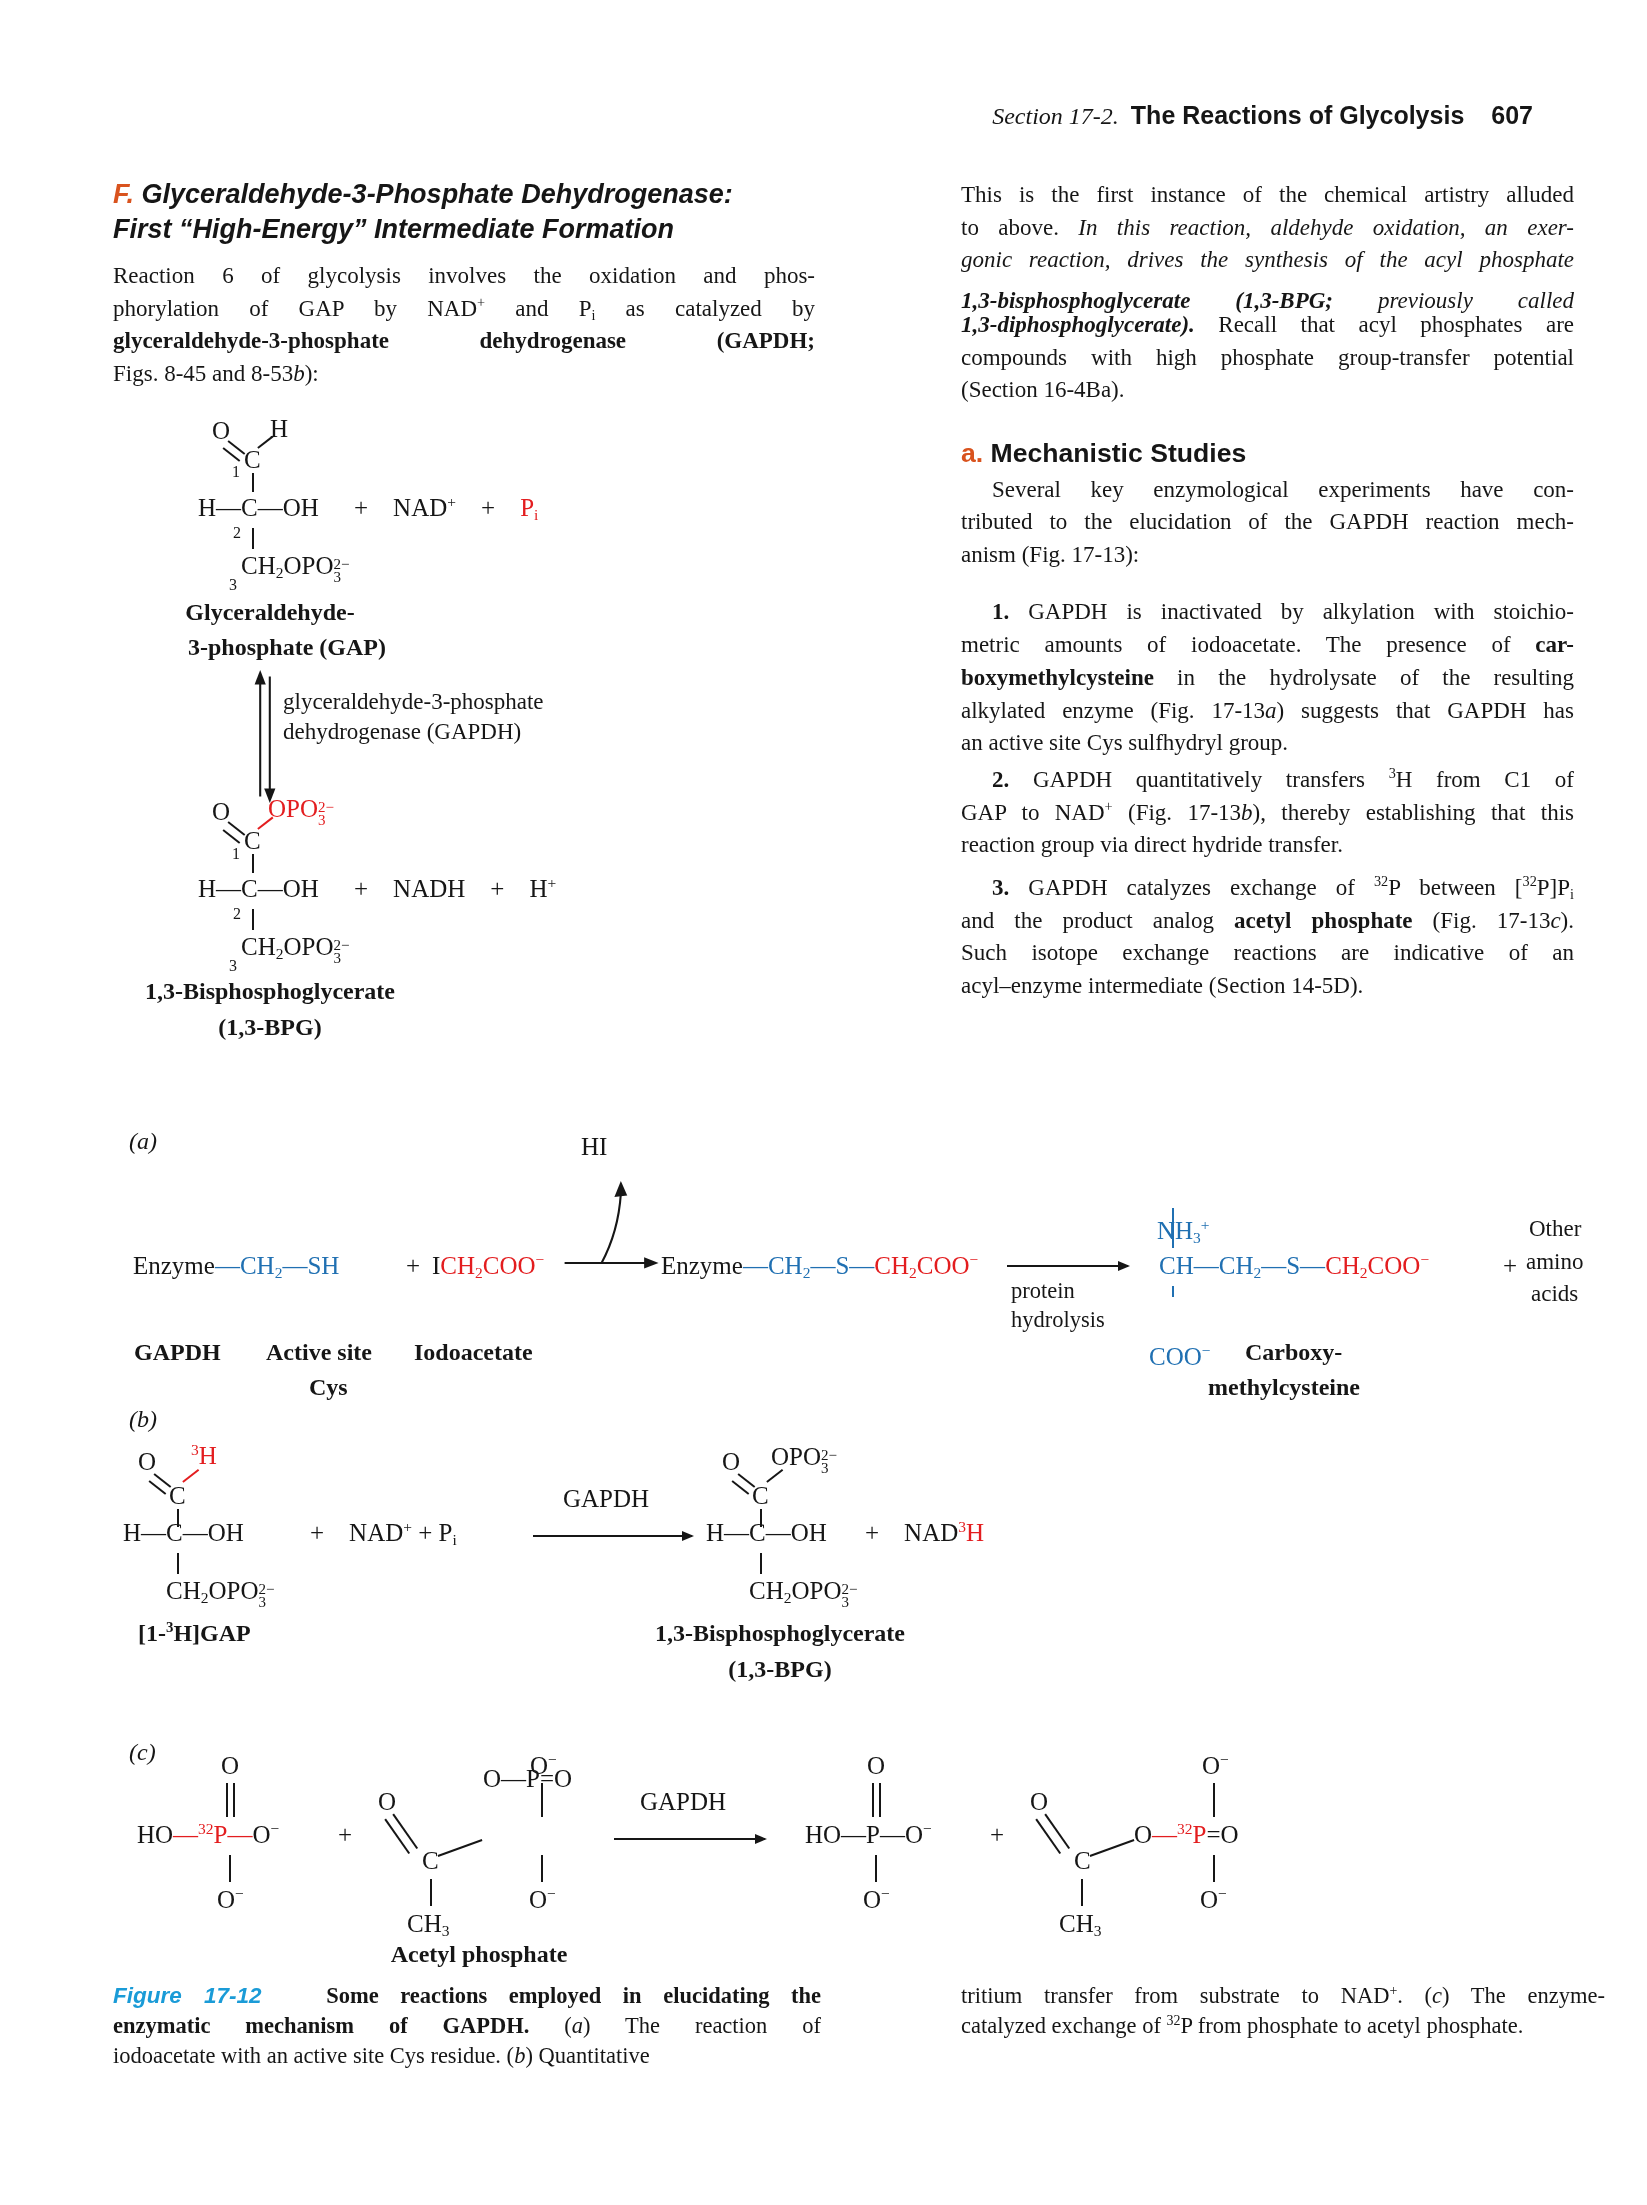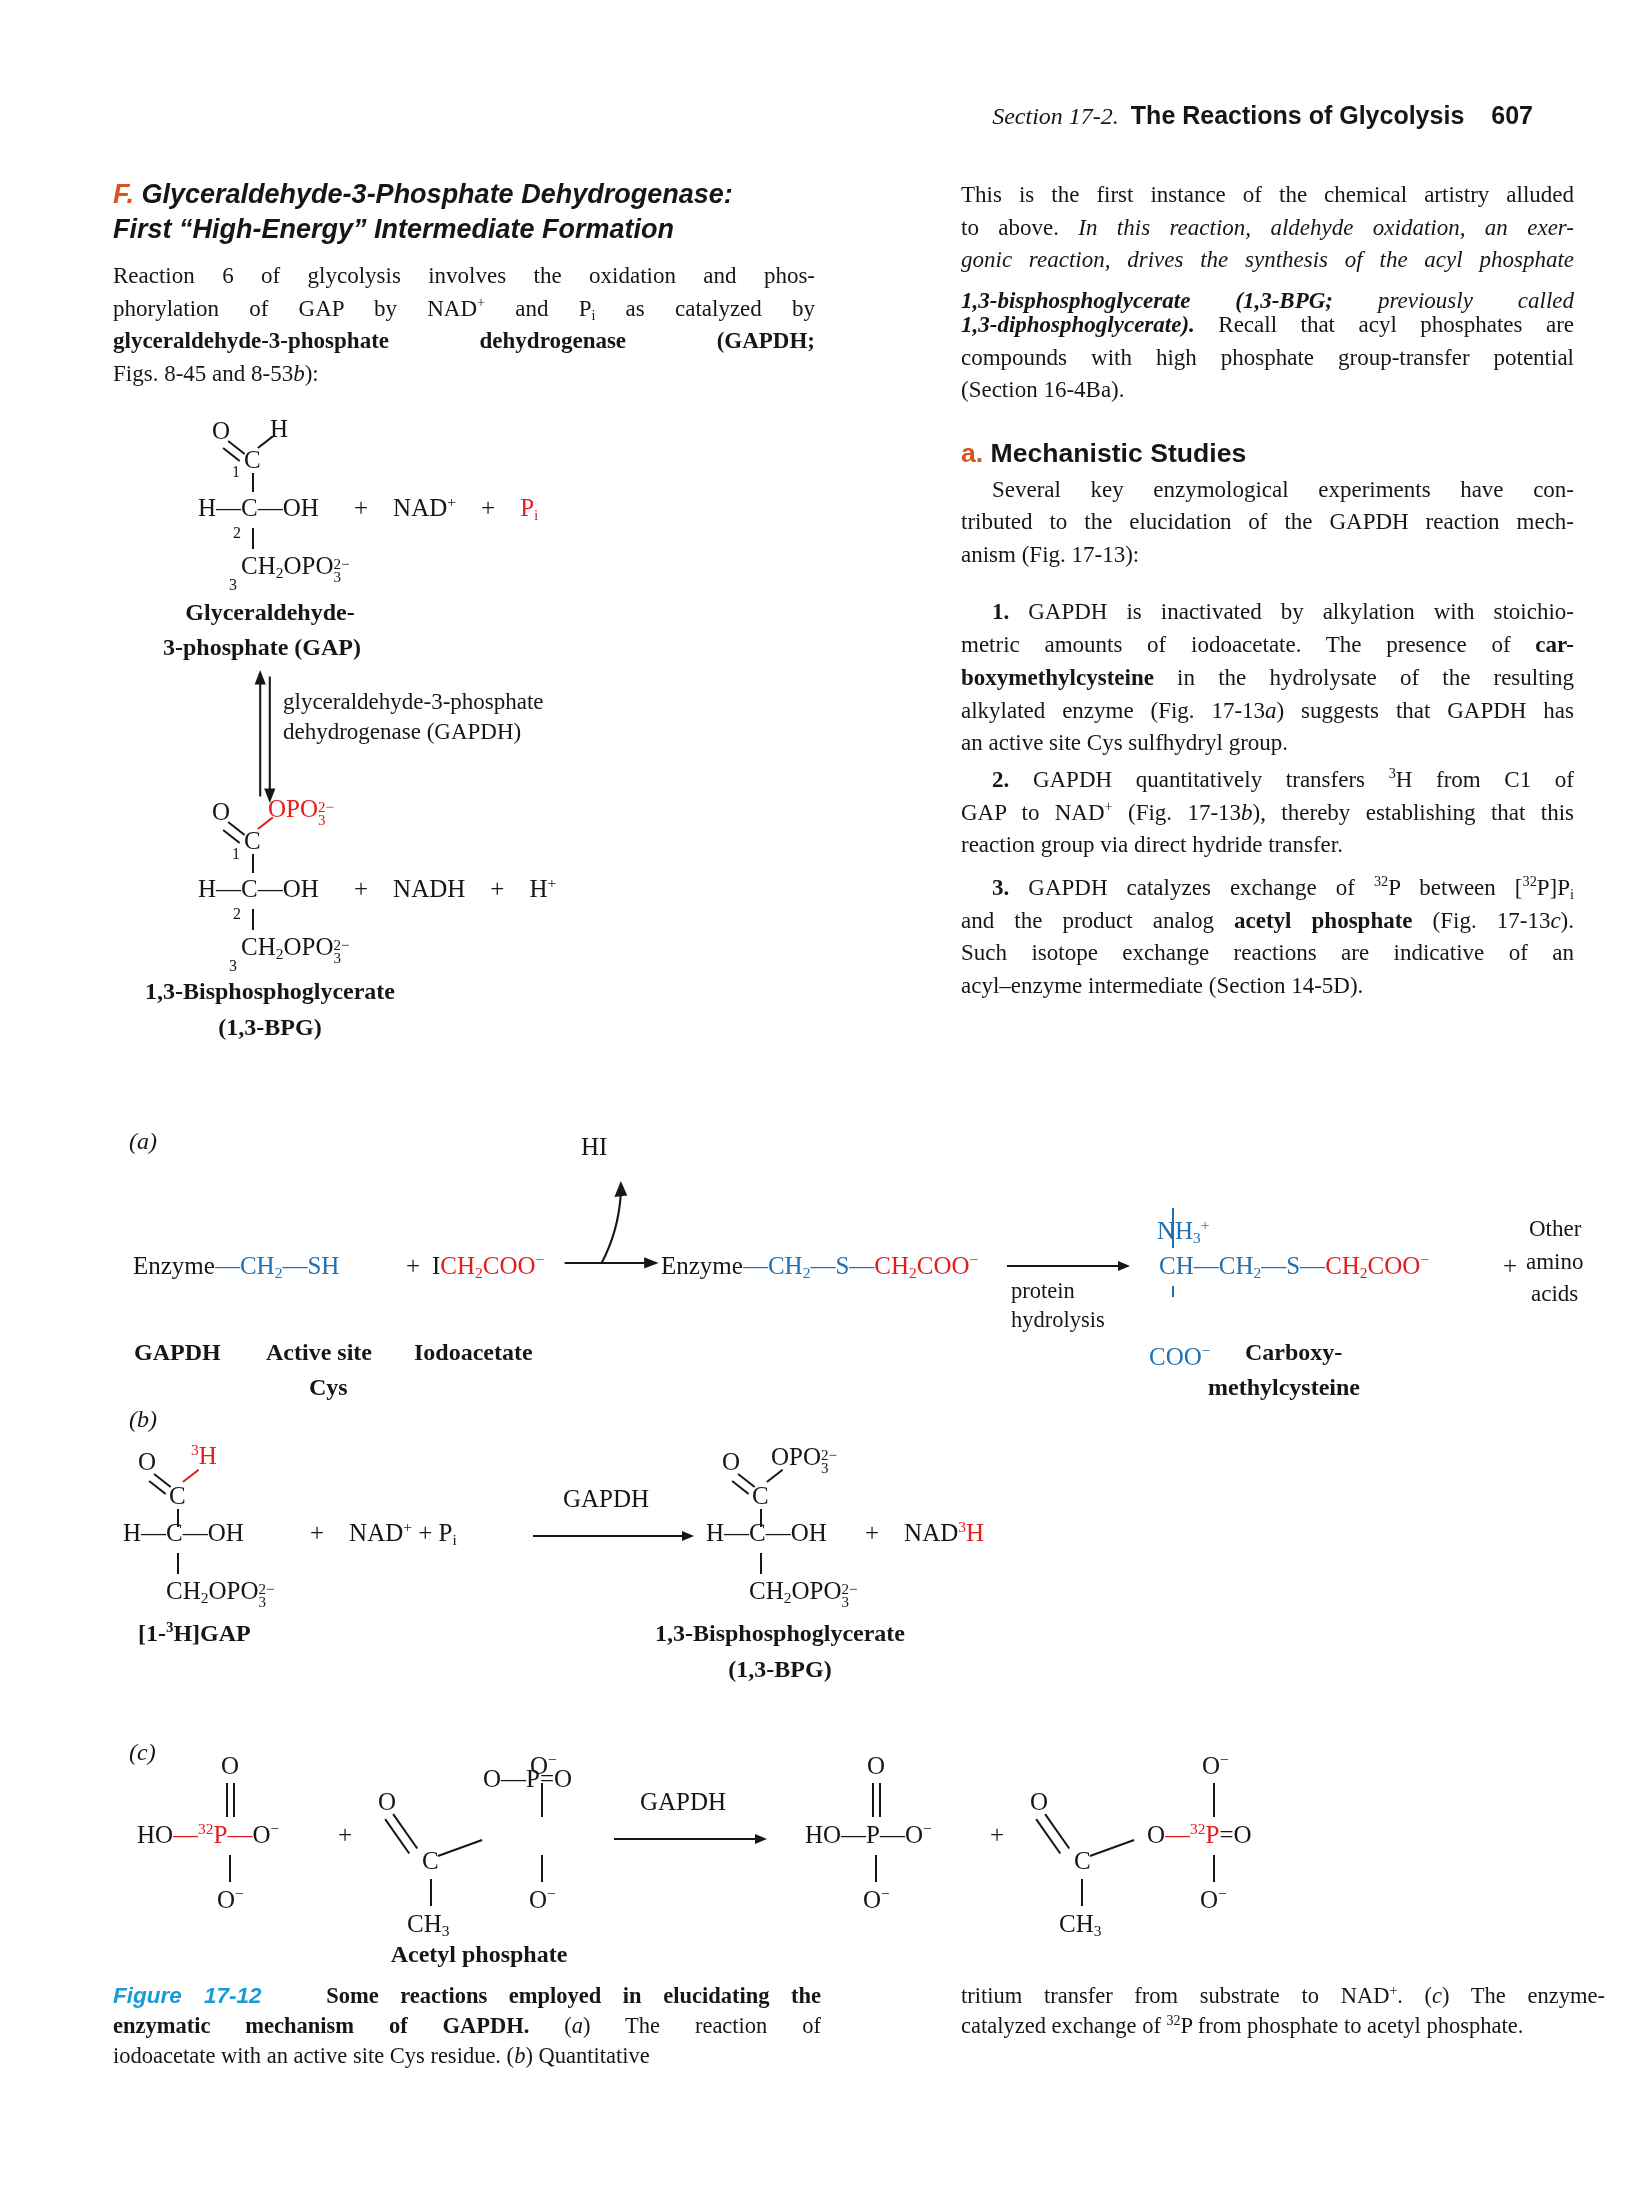--- a/index.html
+++ b/index.html
@@ -71,21 +71,21 @@
   <div class="db" style="left:223px;top:447px;width:21px;transform:rotate(38deg);"></div>
   <div class="db" style="left:258px;top:447px;width:19.3px;transform:rotate(-38deg);"></div>
   <div class="vb" style="left:252px;top:473px;height:19.3px;"></div>
   <span class="t" style="left:198px;top:494px;">H—C—OH</span>
   <span class="t f20" style="left:233px;top:524px;">2</span>
   <div class="vb" style="left:252px;top:528px;height:21px;"></div>
   <span class="t" style="left:241px;top:552px;">CH<sub>2</sub>OPO<span class="stk"><span>2−</span><span>3</span></span></span>
   <span class="t f20" style="left:229px;top:576px;">3</span>
   <span class="t" style="left:354px;top:494px;"><span class="seg-r">+&nbsp;&nbsp;&nbsp;&nbsp;NAD<sup>+</sup>&nbsp;&nbsp;&nbsp;&nbsp;+&nbsp;&nbsp;&nbsp;&nbsp;</span><span class="seg-red">P<sub>i</sub></span></span>
   <div class="blk ctr bold f30" style="left:121px;top:599px;width:298px;">Glyceraldehyde-</div>
-  <div class="blk ctr bold f30" style="left:113px;top:634px;width:298px;">3-phosphate (GAP)</div>
+  <div class="blk ctr bold f30" style="left:138px;top:634px;width:298px;">3-phosphate (GAP)</div>
 
   <svg style="left:249px;top:668px;" width="32" height="137" viewBox="0 0 40 170">
     <line x1="14" y1="12" x2="14" y2="160"></line>
       <polygon points="14,2 7,20 21,20"></polygon>
     <line x1="26" y1="10" x2="26" y2="158"></line>
       <polygon points="26,168 19,150 33,150"></polygon>
   </svg>
   <span class="t f29" style="left:283px;top:689px;">glyceraldehyde-3-phosphate</span>
   <span class="t f29" style="left:283px;top:719px;">dehydrogenase (GAPDH)</span>
 
@@ -242,21 +242,21 @@
 
   <span class="t" style="left:990px;top:1821px;">+</span>
 
   <span class="t" style="left:1030px;top:1788px;">O</span>
   <div class="db" style="left:1045px;top:1813px;width:42px;transform:rotate(55deg);"></div>
   <div class="db" style="left:1036px;top:1818px;width:42px;transform:rotate(55deg);"></div>
   <span class="t" style="left:1074px;top:1847px;">C</span>
   <div class="vb" style="left:1081px;top:1879px;height:27px;"></div>
   <span class="t" style="left:1059px;top:1910px;">CH<sub>3</sub></span>
   <div class="db" style="left:1090px;top:1855px;width:47px;transform:rotate(-20deg);"></div>
-  <span class="t" style="left:1134px;top:1821px;margin-left:13px;"><span class="seg-r">O</span><span class="seg-red">—<sup>32</sup>P</span><span class="seg-r">=O</span></span>
+  <span class="t" style="left:1134px;top:1821px;"><span class="seg-r">O</span><span class="seg-red">—<sup>32</sup>P</span><span class="seg-r">=O</span></span>
   <span class="t" style="left:1202px;top:1752px;">O<sup>−</sup></span>
   <div class="vb" style="left:1213px;top:1783px;height:34px;"></div>
   <div class="vb" style="left:1213px;top:1855px;height:27px;"></div>
   <span class="t" style="left:1200px;top:1886px;">O<sup>−</sup></span>
 
   <div class="blk ctr bold f30" style="left:338px;top:1941px;width:282px;">Acetyl phosphate</div>
 
   <div class="blk capl jl" style="left:113px;top:1981px;width:708px;"><span class="seg-fig">Figure 17-12</span><span class="seg-r">&nbsp;&nbsp; </span><span class="seg-b">Some reactions employed in elucidating the</span></div>
   <div class="blk capl jl" style="left:113px;top:2011px;width:708px;"><span class="seg-b">enzymatic mechanism of GAPDH.</span><span class="seg-r"> (</span><span class="seg-i">a</span><span class="seg-r">) The reaction of</span></div>
   <div class="blk capl" style="left:113px;top:2041px;width:708px;"><span class="seg-r">iodoacetate with an active site Cys residue. (</span><span class="seg-i">b</span><span class="seg-r">) Quantitative</span></div>

